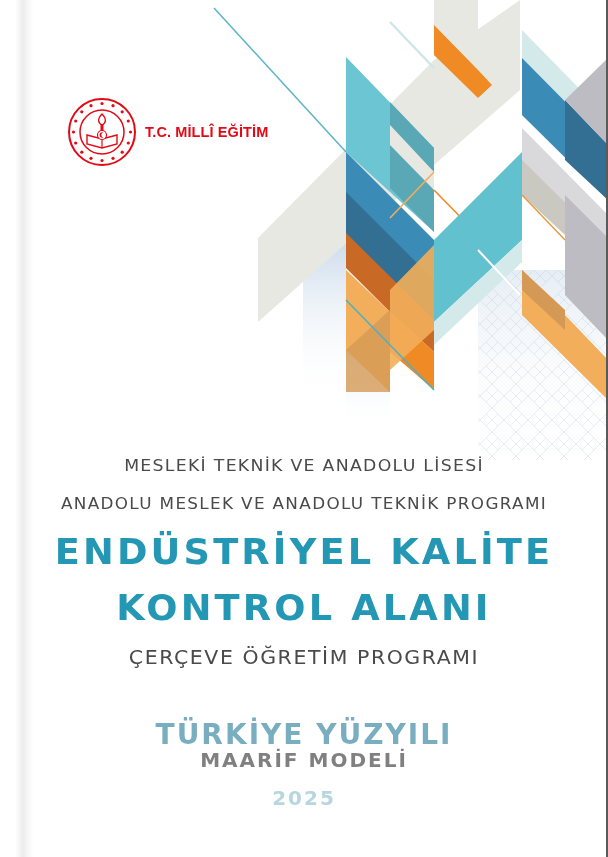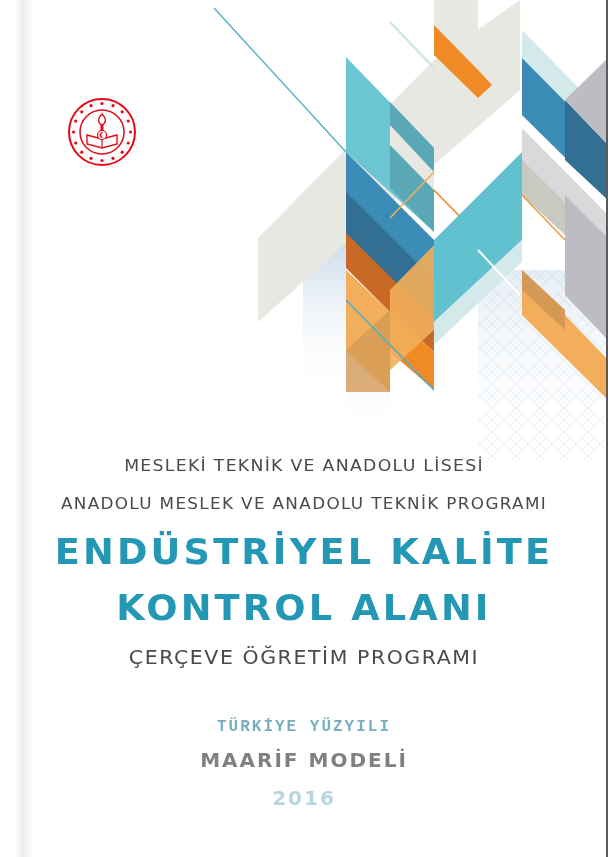--- a/index.html
+++ b/index.html
@@ -44,21 +44,21 @@
     color: #2397b3; font-weight: bold; font-size: 35px; letter-spacing: 3px;
     transform: scaleX(1.05);
   }
   .title-1 { top: 532px; }
   .title-2 { top: 588px; }
   .framework {
     top: 646px; font-size: 19.5px; color: #4a4a4a; letter-spacing: 1.5px;
     transform: scaleX(1.05);
   }
   .century {
-    top: 718px; font-size: 16px; color: #79aec1; font-weight: bold; letter-spacing: 2px; font-family: Liberation Mono, monospace;
+    top: 718px; font-size: 28px; color: #79aec1; font-weight: bold; letter-spacing: 2px;
   }
   .model {
     top: 748px; font-size: 20px; color: #808080; font-weight: bold; letter-spacing: 2px;
   }
   .year {
     top: 786px; font-size: 20px; color: #b7d6df; font-weight: bold; letter-spacing: 2px;
   }
 </style>
 </head>
 <body>
@@ -152,24 +152,25 @@
         <circle cx="24" cy="8.7" r="1.6"></circle>
       </g>
       <path d="M35 17 C30 22 31 26 35 28 C39 26 40 22 35 17 Z" fill="none" stroke="#e30a17" stroke-width="1.3"></path>
       <rect x="33.5" y="28" width="3" height="6" fill="#e30a17"></rect>
       <path d="M20 38 L35 42 L50 38 L50 47 L35 51 L20 47 Z" fill="none" stroke="#e30a17" stroke-width="1.4"></path>
       <line x1="35" y1="42" x2="35" y2="51" stroke="#e30a17" stroke-width="1.2"></line>
       <circle cx="35" cy="38" r="4.5" fill="#ffffff" stroke="#e30a17" stroke-width="1.2"></circle>
       <path d="M36.5 35.8 A2.6 2.6 0 1 0 36.5 40.2 A2 2 0 1 1 36.5 35.8 Z" fill="#e30a17"></path>
     </svg>
     <div class="ministry">
+      <div>T.C. MİLLÎ EĞİTİM</div>
     </div>
   </div>
 
   <div class="text-block school">MESLEKİ TEKNİK VE ANADOLU LİSESİ</div>
   <div class="text-block program">ANADOLU MESLEK VE ANADOLU TEKNİK PROGRAMI</div>
   <div class="text-block title title-1">ENDÜSTRİYEL KALİTE</div>
   <div class="text-block title title-2">KONTROL ALANI</div>
   <div class="text-block framework">ÇERÇEVE ÖĞRETİM PROGRAMI</div>
   <div class="text-block century">TÜRKİYE YÜZYILI</div>
   <div class="text-block model">MAARİF MODELİ</div>
-  <div class="text-block year">2016</div>
+  <div class="text-block year">2025</div>
 </div>
 
 </body></html>

